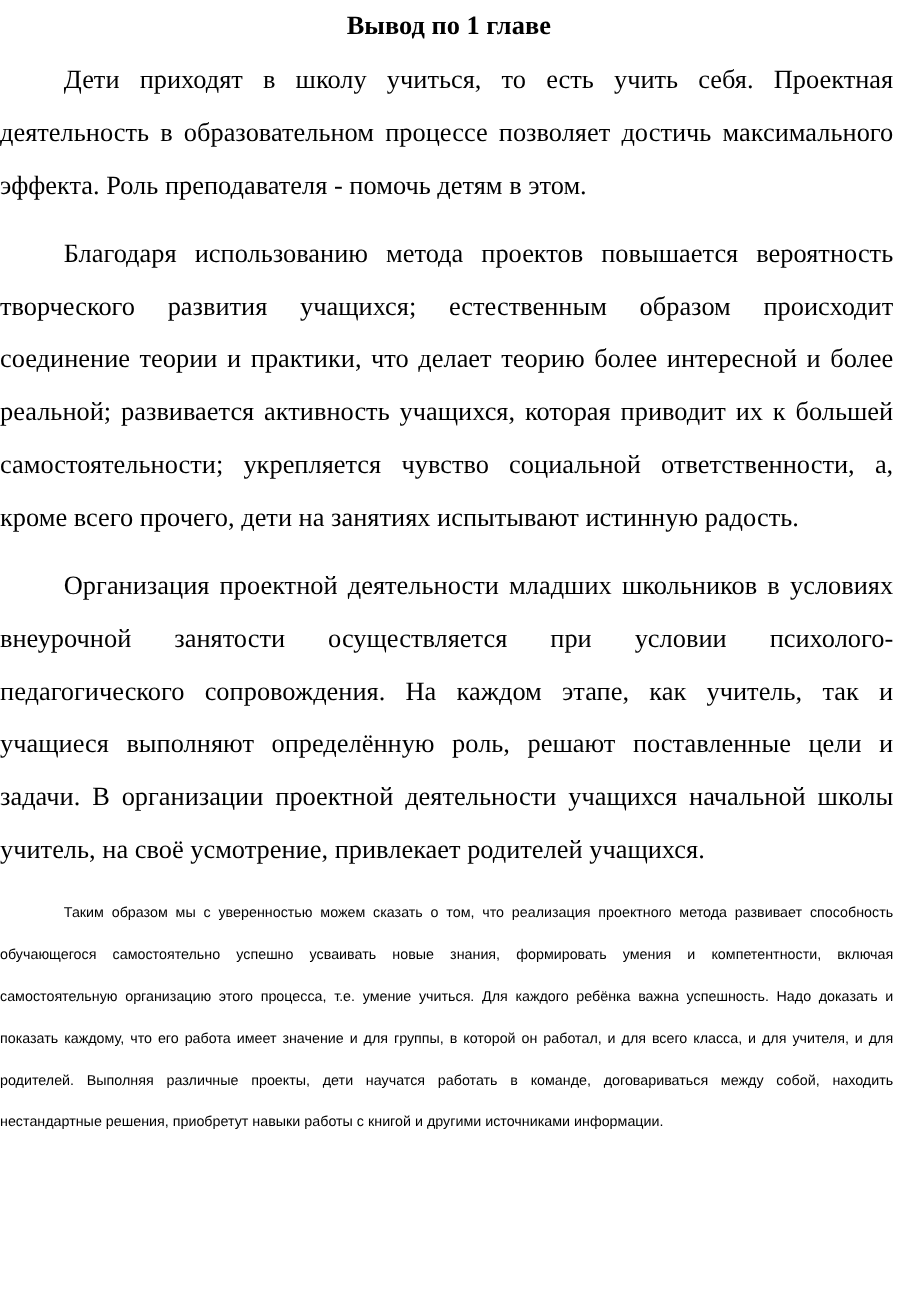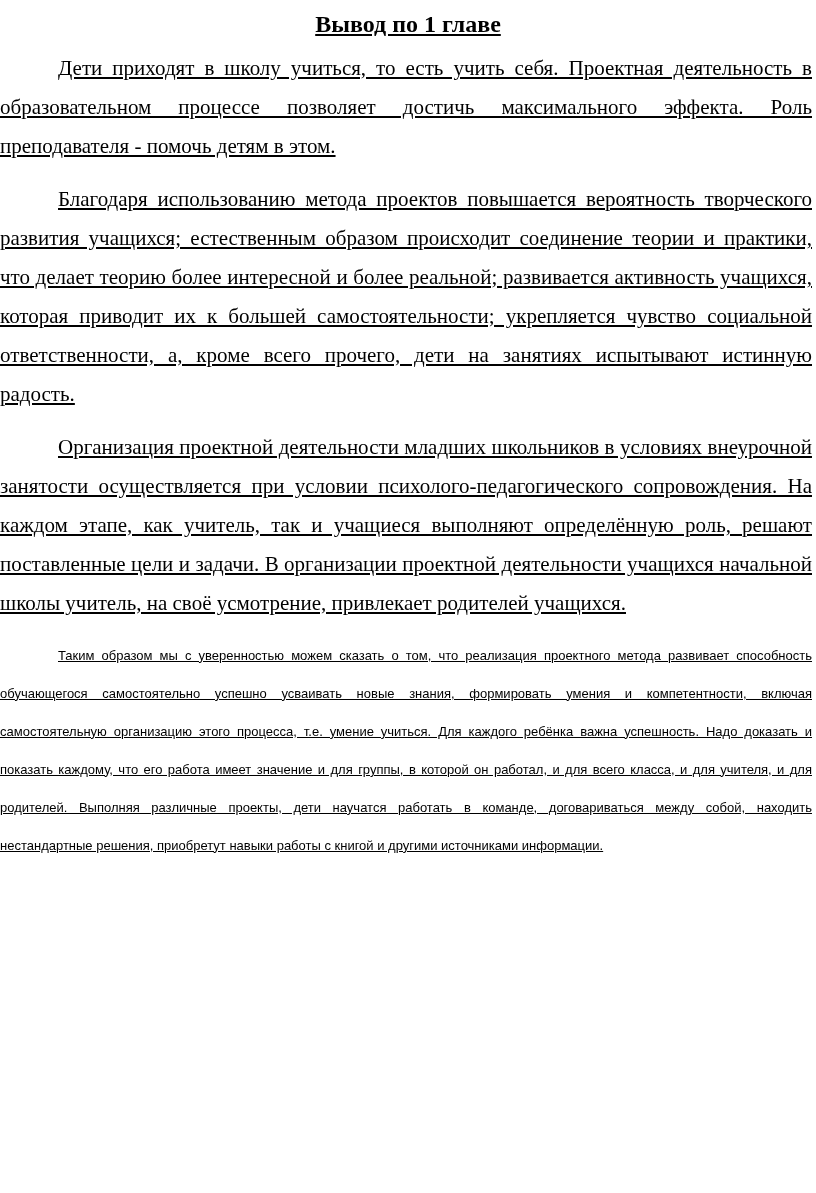--- a/index.html
+++ b/index.html
@@ -13,37 +13,36 @@
     font-family: "Liberation Serif", "DejaVu Serif", serif;
     color: #000000;
     overflow: hidden;
   }
   .page {
     box-sizing: border-box;
     width: 816px;
     height: 1193px;
     padding: 10px 0px 0px 0px;
     background: #ffffff;
-    text-decoration: underline;
   }
   .doc-title {
     font-family: "Liberation Serif", "DejaVu Serif", serif;
     font-size: 24px;
     font-weight: bold;
     text-align: center;
     margin: 0 0 10px 0;
     line-height: 1.2;
   }
   .body-block {
     padding: 0 4px 0 0;
   }
   p.para {
     font-family: "Liberation Serif", "DejaVu Serif", serif;
-    font-size: 21px;
-    line-height: 39px;
+    font-size: 24px;
+    line-height: 48px;
     text-align: justify;
     text-align-last: left;
     text-indent: 58px;
     margin: 0 0 14px 0;
     hyphens: none;
     word-spacing: 0px;
   }
   p.para.sans {
     font-family: "Liberation Sans", "DejaVu Sans", sans-serif;
     font-size: 13px;

